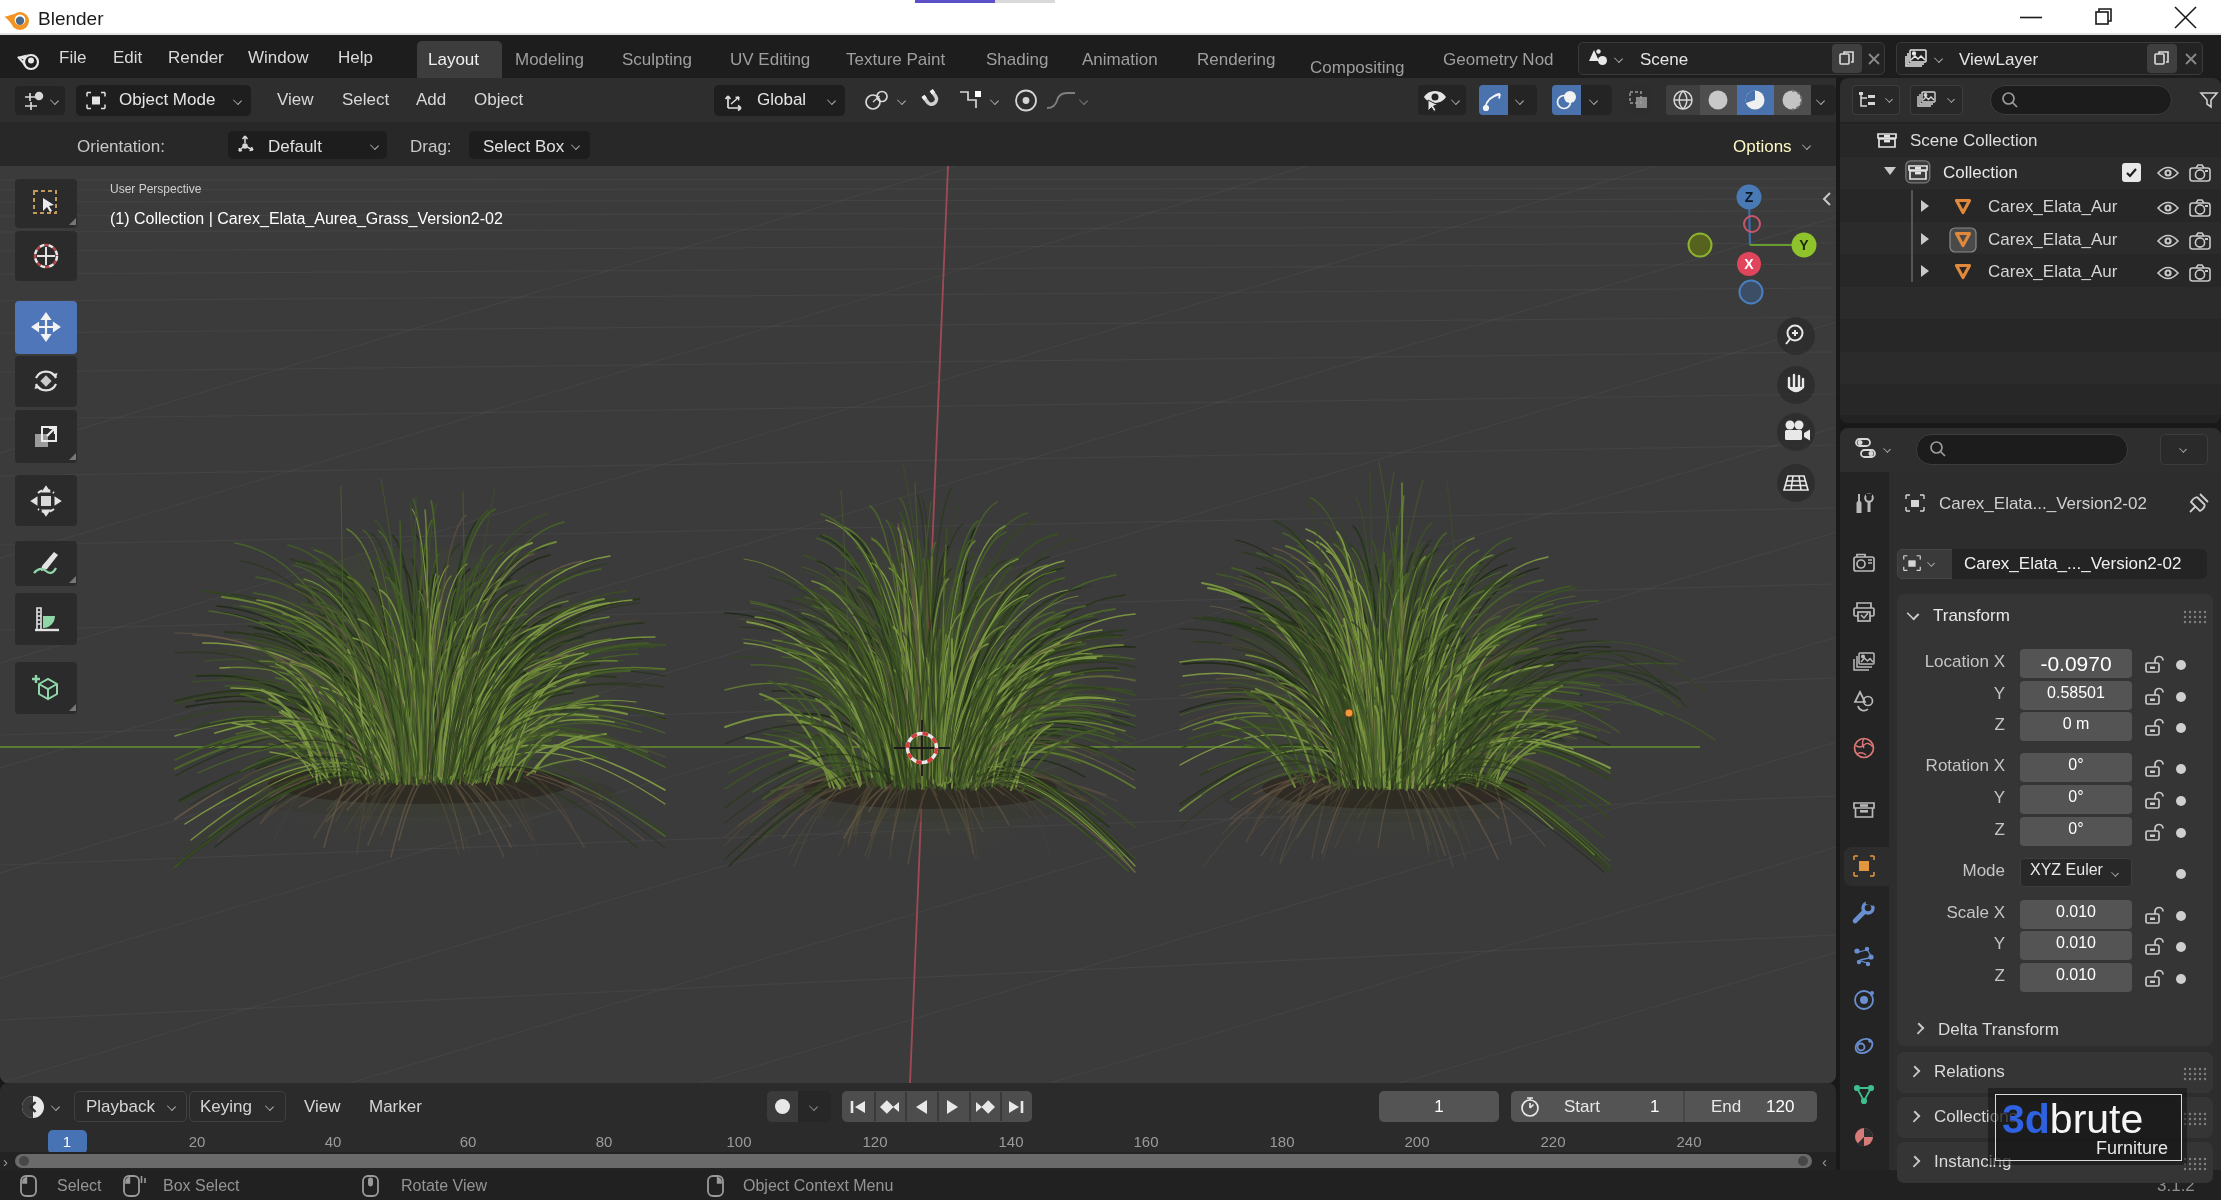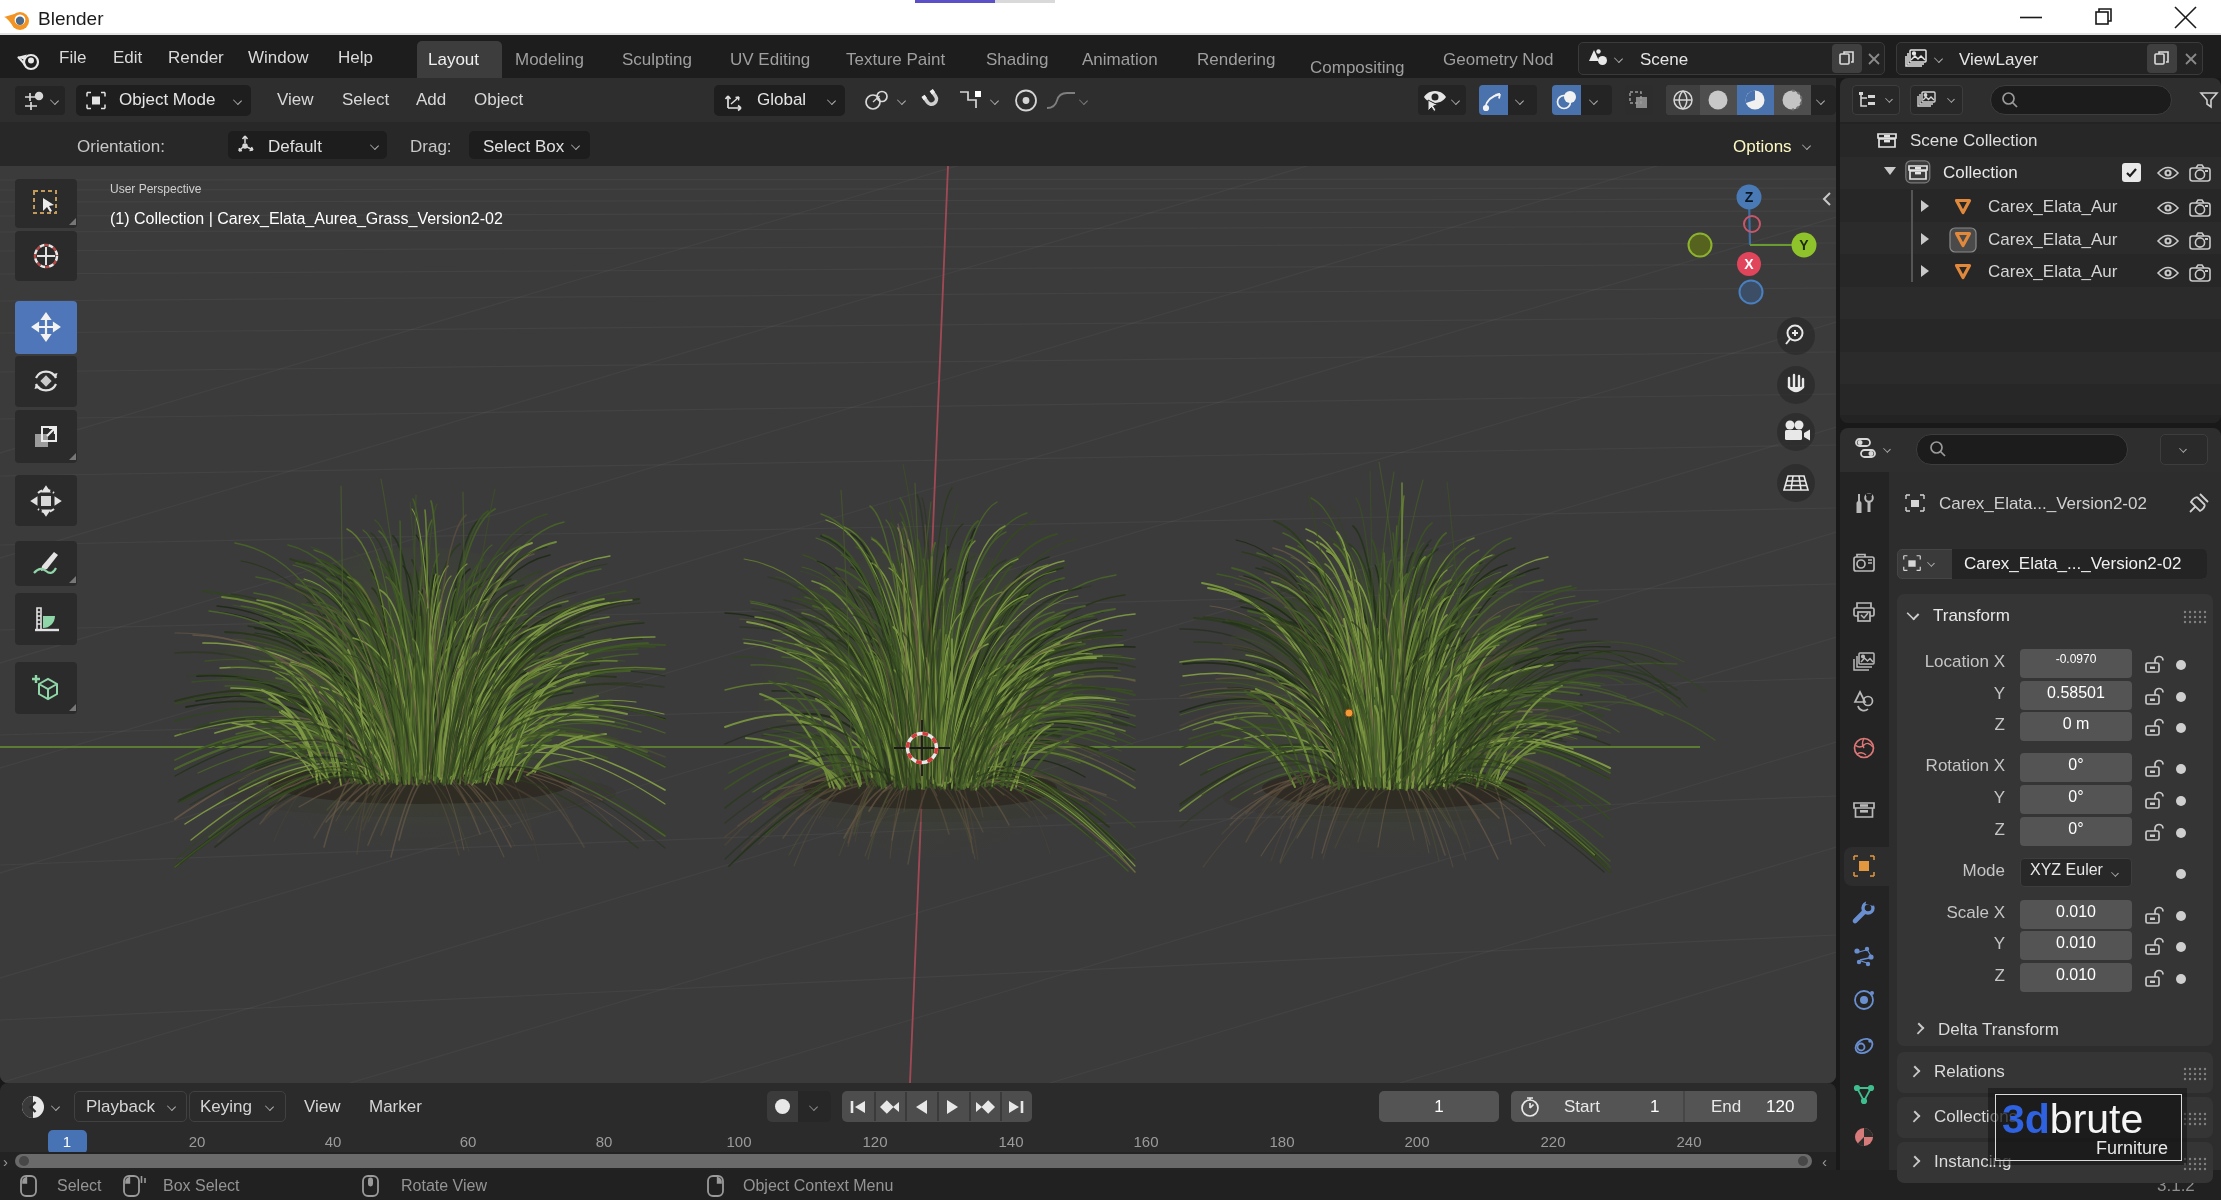--- a/index.html
+++ b/index.html
@@ -2450,21 +2450,21 @@
     <circle cx="17" cy="7" r="1.2" fill="#808080"></circle>
     <circle cx="22" cy="7" r="1.2" fill="#808080"></circle>
     <circle cx="2" cy="12" r="1.2" fill="#808080"></circle>
     <circle cx="7" cy="12" r="1.2" fill="#808080"></circle>
     <circle cx="12" cy="12" r="1.2" fill="#808080"></circle>
     <circle cx="17" cy="12" r="1.2" fill="#808080"></circle>
     <circle cx="22" cy="12" r="1.2" fill="#808080"></circle>
   </svg>
 <div class="abs txt" style="left:2005px;top:652px;font-size:17px;color:#c5c5c5;transform:translateX(-100%)">Location X</div>
 <div class="abs" style="left:2020px;top:649px;width:112px;height:29px;background:#545454;border-radius:4px"></div>
-<div class="abs txt" style="left:2076px;top:652px;font-size:12px;color:#ffffff;transform:translateX(-50%)">-0.0970</div>
+<div class="abs txt" style="left:2076px;top:652px;font-size:21px;color:#ffffff;transform:translateX(-50%)">-0.0970</div>
 <svg class="abs" style="left:2142px;top:654px" width="24" height="22" viewBox="0 0 24 22">
     <g stroke="#c9c9c9" stroke-width="1.7" fill="none">
       <rect x="4" y="9" width="13" height="9" rx="1.5"></rect>
       <path d="M13 9 v-2.5 a4 4 0 0 1 8 0"></path>
       <rect x="8" y="12.5" width="5" height="2.5" fill="#c9c9c9" stroke="none"></rect>
     </g>
   </svg>
 <div class="abs" style="left:2176px;top:660px;width:10px;height:10px;border-radius:50%;background:#cfcfcf"></div>
 <div class="abs txt" style="left:2005px;top:684px;font-size:17px;color:#c5c5c5;transform:translateX(-100%)">Y</div>
 <div class="abs" style="left:2020px;top:681px;width:112px;height:29px;background:#545454;border-radius:4px"></div>

